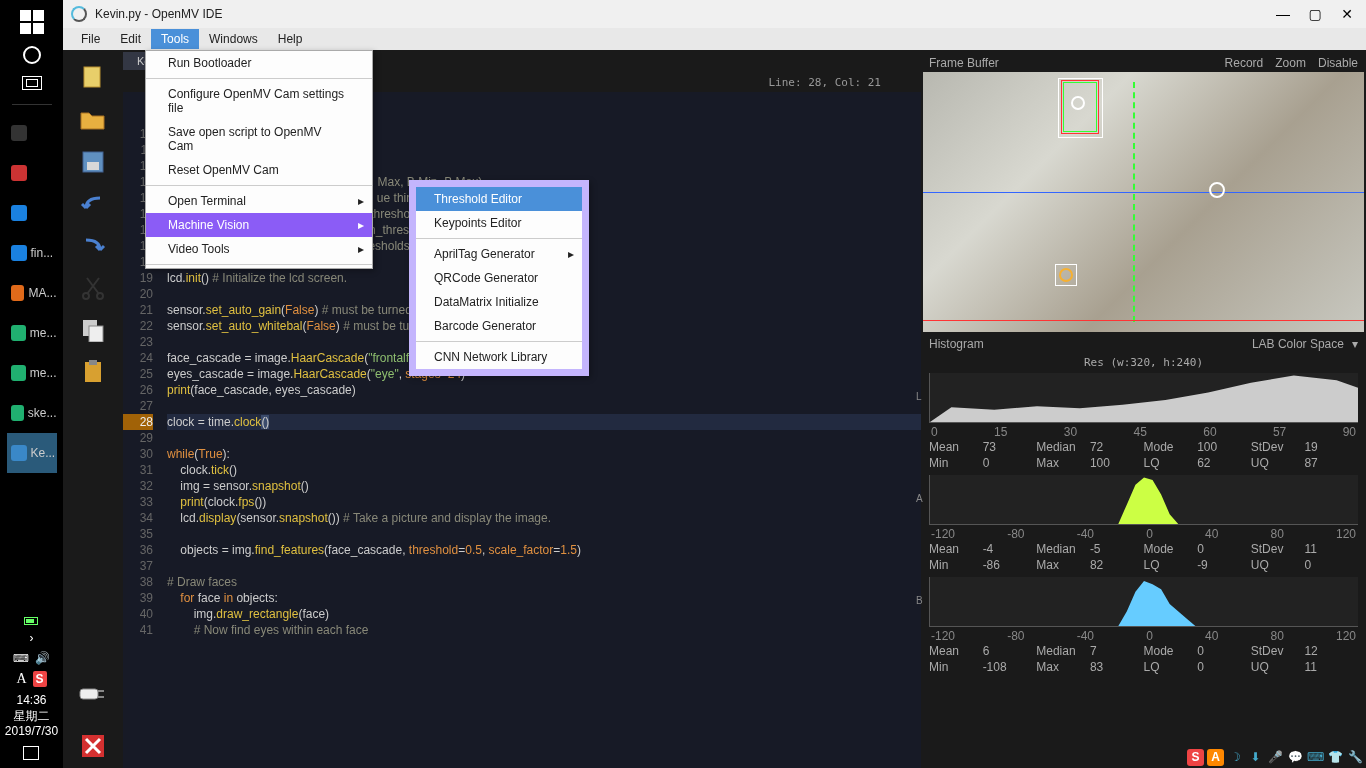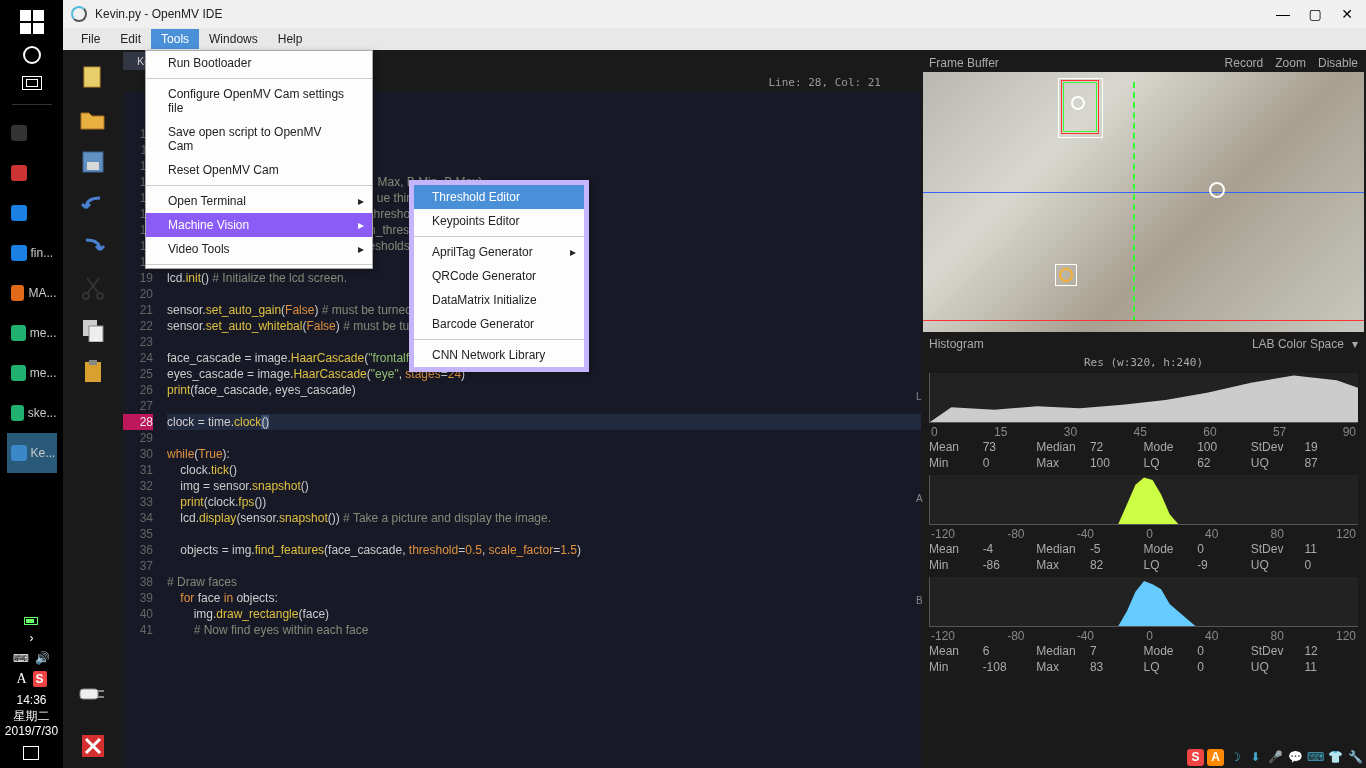--- a/index.html
+++ b/index.html
@@ -31,42 +31,42 @@
 .tool-col .ico{width:32px;height:28px;cursor:pointer;display:flex;align-items:center;justify-content:center}
 .tool-col .bottom-ico{margin-top:auto;margin-bottom:10px}
 
 .editor-wrap{flex:1;display:flex;flex-direction:column;min-width:0;background:#1a1d2a}
 .tabbar{height:22px;background:#1a1a1a;display:flex;align-items:center}
 .tab{background:#333744;color:#ccc;padding:3px 14px;font-size:11px;cursor:pointer}
 .inforow{height:20px;background:#1a1a1a;color:#999;display:flex;align-items:center;justify-content:flex-end;padding-right:40px;font-family:monospace;font-size:11px}
 .editor{flex:1;display:flex;background:#171a26;overflow:hidden;position:relative;font-family:Consolas,monospace;font-size:13px}
 .gutter{width:38px;background:#171a26;color:#666;text-align:right;padding:2px 8px 0 0;line-height:16px}
 .gutter .ln{height:16px}
-.gutter .cur{background:#be185d;color:#eee}
+.gutter .cur{background:#a16207;color:#eee}
 .code{flex:1;padding:2px 0 0 6px;line-height:16px;color:#ccc;white-space:pre}
 .code .row{height:16px}
 .c-com{color:#888878}
 .c-key{color:#e09040}
 .c-fn{color:#e0c040}
 .c-str{color:#8fbf6f}
 .c-num{color:#e09040}
 .c-imp{color:#30a0a0}
 .code .cur{background:#222a40}
 .code .sel{background:#3b4b6b}
 
 .statusbar{height:22px;background:#1a1a1a;color:#999;display:flex;align-items:center;padding:0 10px;gap:24px;font-size:11px;font-family:monospace}
 .statusbar .right{margin-left:auto;display:flex;gap:18px}
 .statusbar .right span{color:#4fc3f7}
 
 .dropdown{position:absolute;left:145px;top:50px;width:228px;background:#fdfdfd;border:1px solid #aaa;box-shadow:2px 2px 6px rgba(0,0,0,.3);z-index:10}
 .dropdown .di{padding:5px 22px;cursor:pointer;color:#222;font-size:12px;position:relative}
 .dropdown .di.hl{background:#8b5cf6;color:#fff}
 .dropdown .di.arrow::after{content:"▸";position:absolute;right:8px}
 .dropdown hr{border:none;border-top:1px solid #ccc;margin:3px 0}
-.submenu{position:absolute;left:409px;top:180px;width:180px;background:#fdfdfd;border:5px solid #c4b5fd;box-shadow:2px 2px 6px rgba(0,0,0,.3);z-index:11}
+.submenu{position:absolute;left:409px;top:180px;width:180px;background:#fdfdfd;border:7px solid #c4b5fd;box-shadow:2px 2px 6px rgba(0,0,0,.3);z-index:11}
 .submenu .di{padding:5px 18px;cursor:pointer;color:#222;font-size:12px;position:relative}
 .submenu .di.hl{background:#4a90d9;color:#fff}
 .submenu .di.arrow::after{content:"▸";position:absolute;right:8px}
 .submenu hr{border:none;border-top:1px solid #ccc;margin:3px 0}
 
 .rightpane{width:445px;background:#1a1a1a;display:flex;flex-direction:column;color:#aaa}
 .fb-head{height:20px;display:flex;align-items:flex-end;padding:0 8px;font-family:monospace;font-size:11px}
 .fb-head .sp{flex:1}
 .fb-head .btn{margin-left:12px;cursor:pointer}
 .fb-img{height:260px;background:linear-gradient(135deg,#b8b8b0 0%,#d8d8d0 30%,#a8a090 60%,#c8c8c0 100%);position:relative;margin:2px}

